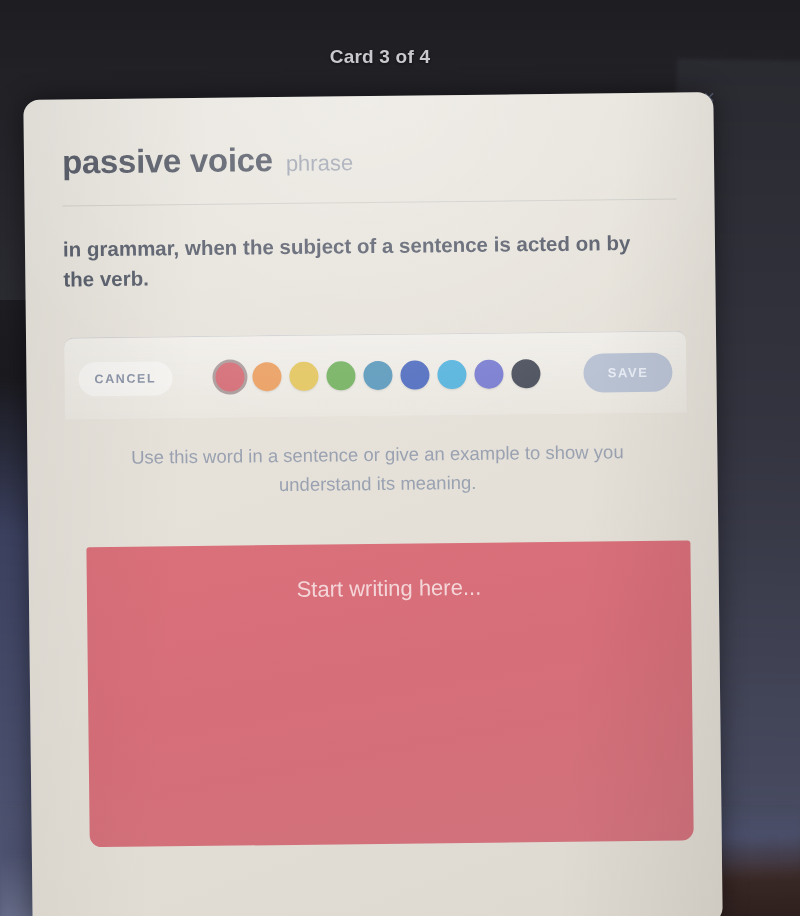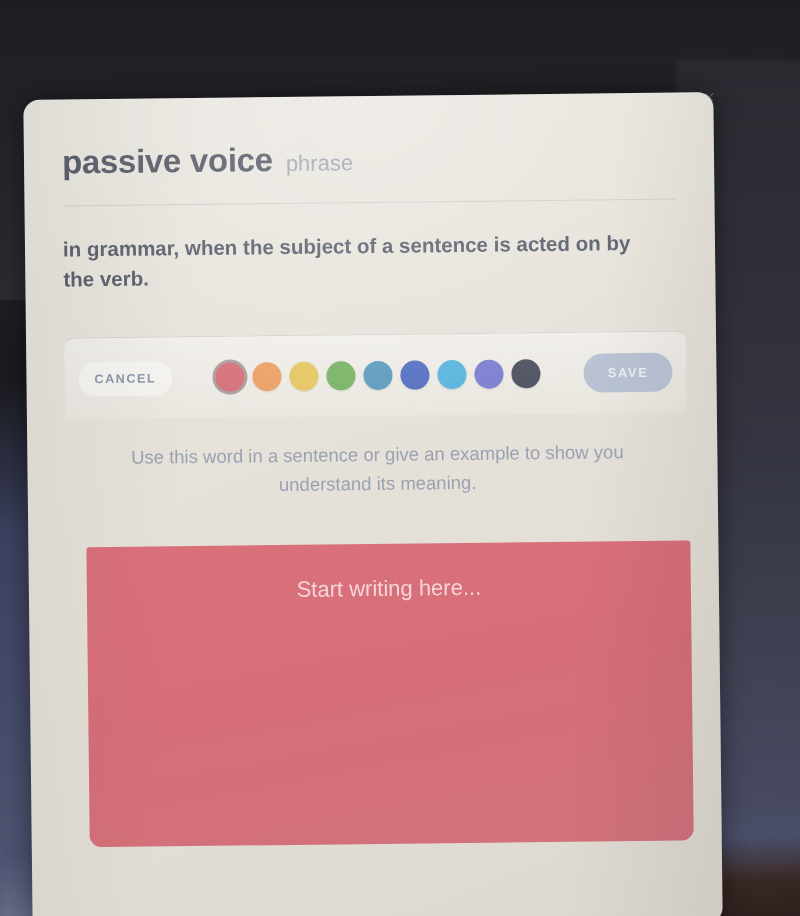--- a/index.html
+++ b/index.html
@@ -237,20 +237,21 @@
 <body>
 
 <div id="photo">
 
   <div class="bg-dark-top"></div>
   <div class="bg-gray-right"></div>
   <div class="bg-blue-left"></div>
   <div class="bg-blue-bottom"></div>
   <div class="bg-brown-bottom"></div>
 
+  <div class="card-counter">Card 3 of 4</div>
 
   <div class="close-btn">×</div>
 
   <div class="card">
     <div class="card-inner">
 
       <div class="term-row">
         <span class="term">passive voice</span>
         <span class="pos">phrase</span>
       </div>

